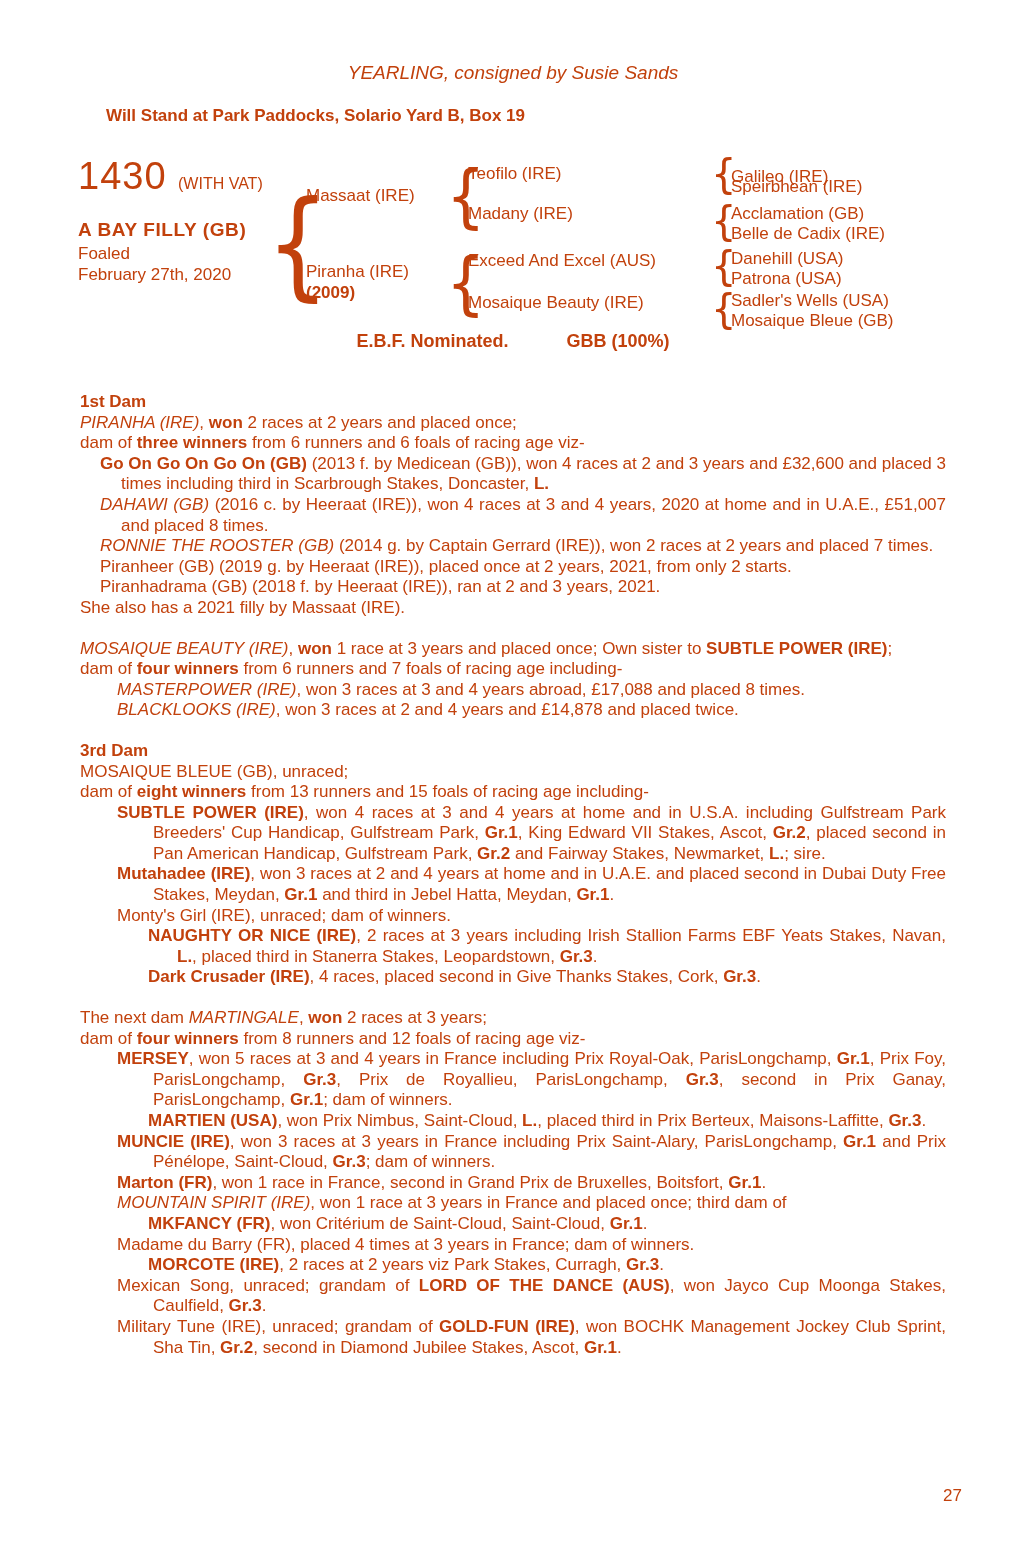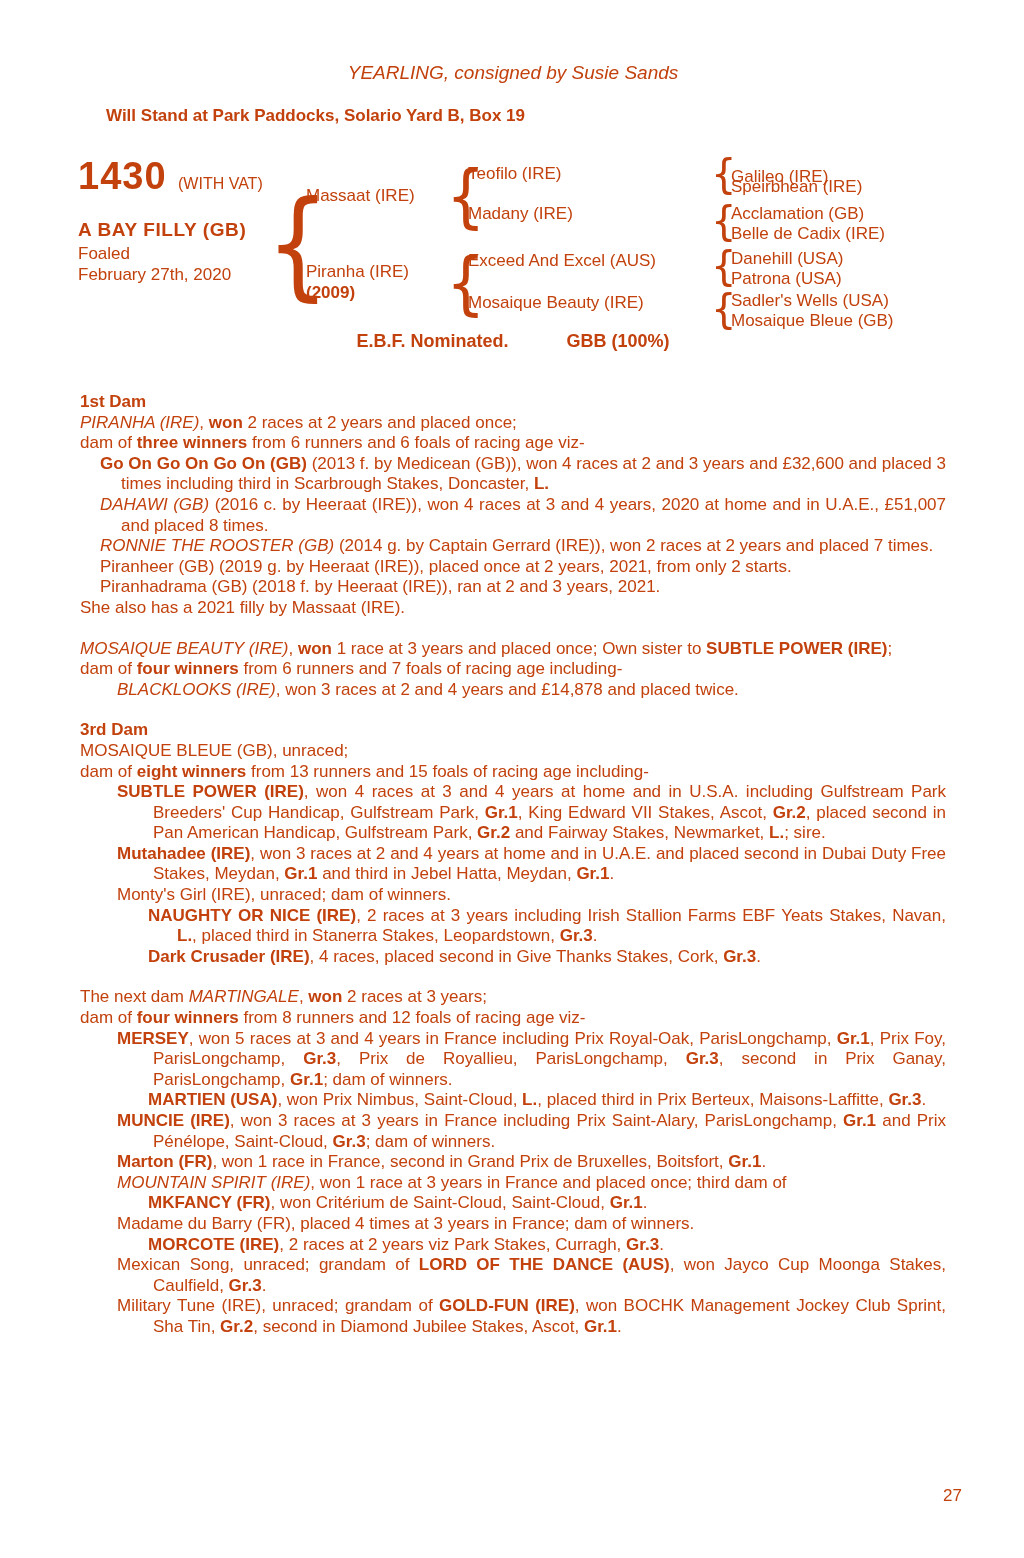--- a/index.html
+++ b/index.html
@@ -4,21 +4,21 @@
 <style>
   html,body{margin:0;padding:0;background:#ffffff;}
   .page{position:relative;width:1024px;height:1558px;background:#ffffff;color:#c2410c;
         font-family:"Liberation Sans","DejaVu Sans",sans-serif;overflow:hidden;}
   .b{font-weight:bold;}
   .i{font-style:italic;}
   .title{position:absolute;left:80px;top:62px;width:866px;text-align:center;
          font-style:italic;font-size:19px;}
   .stand{position:absolute;left:78px;top:106px;font-weight:bold;font-size:17px;margin-left:28px;}
   .lotblock{position:absolute;left:78px;top:156px;}
-  .lotnum{font-weight:bold;font-size:38px;line-height:40px;letter-spacing:1px;}
+  .lotnum{font-weight:normal;font-size:38px;line-height:40px;letter-spacing:1px;}
   .lotvat{font-size:16px;margin-left:7px;}
   .lotname{position:absolute;left:78px;top:219px;font-weight:bold;font-size:19px;letter-spacing:0.6px;}
   .foaled1{position:absolute;left:78px;top:244px;font-size:17px;}
   .foaled2{position:absolute;left:78px;top:265px;font-size:17px;}
   .pname{position:absolute;font-size:17px;white-space:nowrap;}
   .brace{position:absolute;font-family:"DejaVu Sans",sans-serif;font-weight:400;}
   .brace-big{font-size:100px;line-height:122px;transform:scaleY(1.18);transform-origin:center;}
   .brace-mid{font-size:62px;line-height:70px;transform:scaleY(1.12);transform-origin:center;}
   .brace-sm{font-size:40px;line-height:44px;}
   .ebf{position:absolute;left:80px;top:331px;width:866px;text-align:center;
@@ -89,20 +89,21 @@
         <p class="p lv1a just"><span class="b">Go On Go On Go On (GB)</span><span> (2013 f. by Medicean (GB)), won 4 races at 2 and 3 years and £32,600 and placed 3 times including third in Scarbrough Stakes, Doncaster, </span><span class="b">L.</span></p>
         <p class="p lv1a just"><span class="i">DAHAWI (GB)</span><span> (2016 c. by Heeraat (IRE)), won 4 races at 3 and 4 years, 2020 at home and in U.A.E., £51,007 and placed 8 times.</span></p>
         <p class="p lv1a just"><span class="i">RONNIE THE ROOSTER (GB)</span><span> (2014 g. by Captain Gerrard (IRE)), won 2 races at 2 years and placed 7 times.</span></p>
         <p class="p lv1a"><span>Piranheer (GB) (2019 g. by Heeraat (IRE)), placed once at 2 years, 2021, from only 2 starts.</span></p>
         <p class="p lv1a"><span>Piranhadrama (GB) (2018 f. by Heeraat (IRE)), ran at 2 and 3 years, 2021.</span></p>
         <p class="p lv0"><span>She also has a 2021 filly by Massaat (IRE).</span></p>
       </div>
       <div class="section">
         <p class="p hang0 just"><span class="i">MOSAIQUE BEAUTY (IRE)</span><span>, </span><span class="b">won</span><span> 1 race at 3 years and placed once; Own sister to </span><span class="b">SUBTLE POWER (IRE)</span><span>;</span></p>
         <p class="p lv0"><span>dam of </span><span class="b">four winners</span><span> from 6 runners and 7 foals of racing age including-</span></p>
+        <p class="p lv1"><span class="i">MASTERPOWER (IRE)</span><span>, won 3 races at 3 and 4 years abroad, £17,088 and placed 8 times.</span></p>
         <p class="p lv1"><span class="i">BLACKLOOKS (IRE)</span><span>, won 3 races at 2 and 4 years and £14,878 and placed twice.</span></p>
       </div>
       <div class="section">
         <div class="h">3rd Dam</div>
         <p class="p lv0"><span>MOSAIQUE BLEUE (GB), unraced;</span></p>
         <p class="p lv0"><span>dam of </span><span class="b">eight winners</span><span> from 13 runners and 15 foals of racing age including-</span></p>
         <p class="p lv1 just"><span class="b">SUBTLE POWER (IRE)</span><span>, won 4 races at 3 and 4 years at home and in U.S.A. including Gulfstream Park Breeders' Cup Handicap, Gulfstream Park, </span><span class="b">Gr.1</span><span>, King Edward VII Stakes, Ascot, </span><span class="b">Gr.2</span><span>, placed second in Pan American Handicap, Gulfstream Park, </span><span class="b">Gr.2</span><span> and Fairway Stakes, Newmarket, </span><span class="b">L.</span><span>; sire.</span></p>
         <p class="p lv1 just"><span class="b">Mutahadee (IRE)</span><span>, won 3 races at 2 and 4 years at home and in U.A.E. and placed second in Dubai Duty Free Stakes, Meydan, </span><span class="b">Gr.1</span><span> and third in Jebel Hatta, Meydan, </span><span class="b">Gr.1</span><span>.</span></p>
         <p class="p lv1"><span>Monty's Girl (IRE), unraced; dam of winners.</span></p>
         <p class="p lv2 just"><span class="b">NAUGHTY OR NICE (IRE)</span><span>, 2 races at 3 years including Irish Stallion Farms EBF Yeats Stakes, Navan, </span><span class="b">L.</span><span>, placed third in Stanerra Stakes, Leopardstown, </span><span class="b">Gr.3</span><span>.</span></p>

